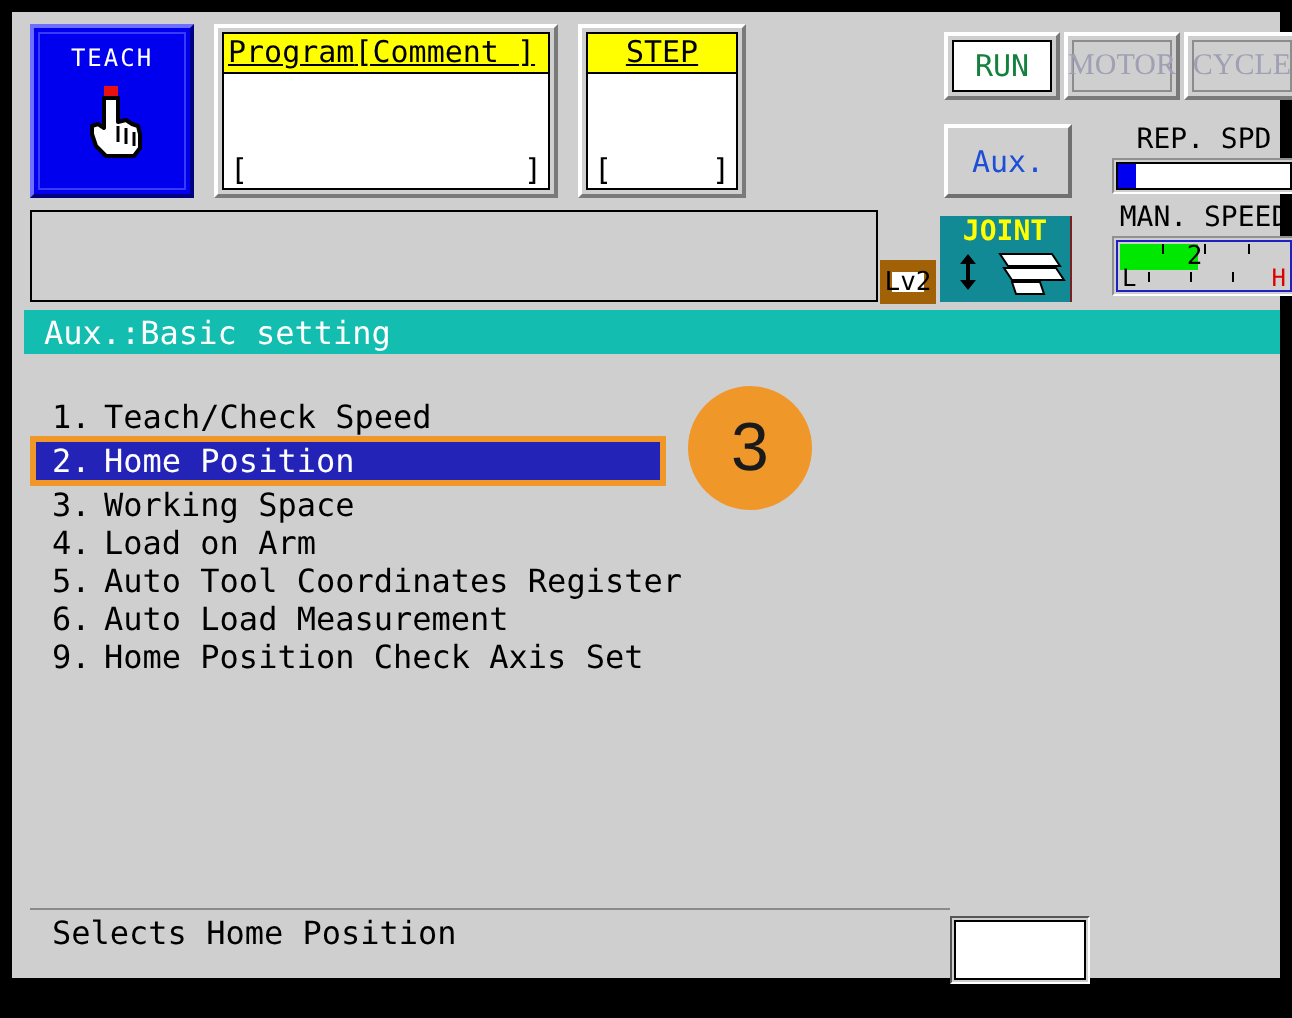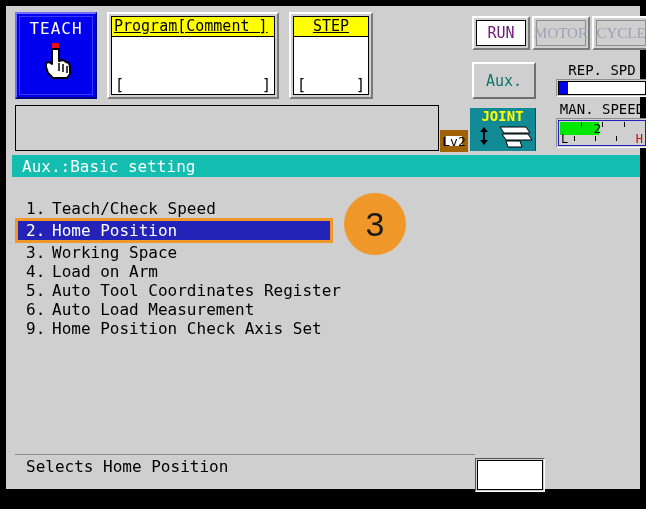--- a/index.html
+++ b/index.html
@@ -52,21 +52,21 @@
     box-sizing: border-box;
     border: 1px solid #3a3aff;
     background: #0000ee;
     display: flex;
     flex-direction: column;
     align-items: center;
     padding-top: 3px;
   }
   .teach-label {
     color: #ffffff;
-    font-size: 16px;
+    font-size: 12px;
     letter-spacing: 1px;
     line-height: 18px;
     font-family: "DejaVu Sans Mono", monospace;
   }
   .hand-icon {
     margin-top: 3px;
   }
 
   
   .info-panel {
@@ -145,21 +145,21 @@
     height: 100%;
     box-sizing: border-box;
     border: 1px solid #000000;
     display: flex;
     align-items: center;
     justify-content: center;
     font-size: 15px;
     font-family: "DejaVu Sans Mono", monospace;
     letter-spacing: 0px;
   }
-  .status-inner.on  { background: #ffffff; color: #701a75; }
+  .status-inner.on  { background: #ffffff; color: #15803d; }
   .status-inner.off { background: #cfcfcf; color: #a0a0b4; border-color: #8c8c8c; font-family: Liberation Serif, serif; }
   #btn-run   { left: 466px; }
   #btn-motor { left: 526px; }
   #btn-cycle { left: 586px; }
 
   
   #aux-btn {
     position: absolute;
     left: 466px;
     top: 56px;
@@ -167,21 +167,21 @@
     height: 37px;
     box-sizing: border-box;
     border-top: 2px solid #ffffff;
     border-left: 2px solid #ffffff;
     border-right: 2px solid #707070;
     border-bottom: 2px solid #707070;
     background: #cfcfcf;
     display: flex;
     align-items: center;
     justify-content: center;
-    color: #0f766e;
+    color: #1d4ed8;
     font-size: 15px;
     font-family: "DejaVu Sans Mono", monospace;
   }
 
   
   .gauge-block { position: absolute; }
   #rep-spd { left: 550px; top: 56px; width: 92px; }
   #man-spd { left: 550px; top: 95px; width: 92px; }
   .gauge-title {
     text-align: center;

